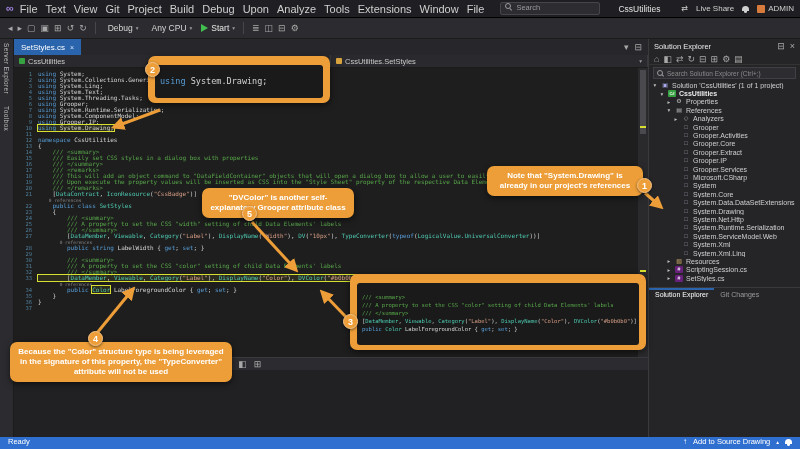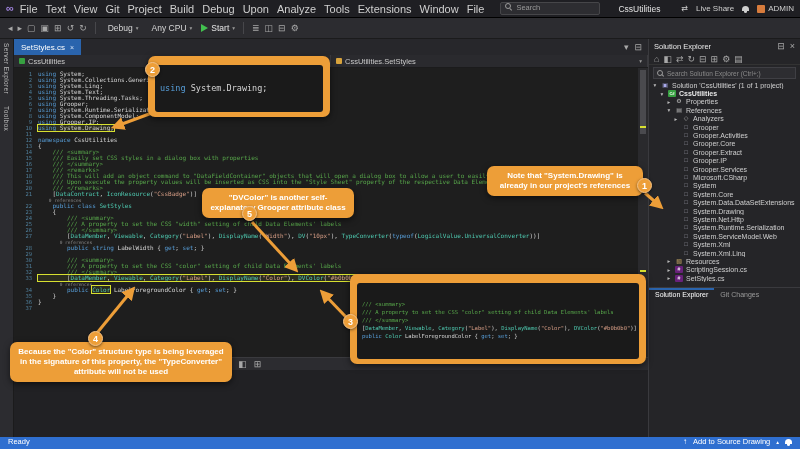--- a/index.html
+++ b/index.html
@@ -83,21 +83,21 @@
 .se-tab{padding:0 6px;display:flex;align-items:center;font-size:7px;color:#9a9a9a}
 .se-tab.active{color:#fff;box-shadow:inset 0 2px 0 #2a64ad}
 
 
 .statusbar{position:absolute;left:0;top:437px;width:800px;height:12px;background:#2f6fd0;display:flex;align-items:flex-start;padding:0 8px;color:#fff;font-size:7.5px;z-index:3}
 .sb-right{margin-left:auto;display:flex;align-items:center;gap:6px}
 .sb-up{font-size:8px}
 
 
 .callout{position:absolute;background:#ED9E38;border-radius:7px;padding:5px 7px;color:#fff;font-weight:bold;font-size:8px;line-height:1.25;text-align:center;box-shadow:0 2px 6px rgba(0,0,0,.55);z-index:20}
-.chip{background:#1a1a1a;border-radius:3px;margin-top:4px;padding:18px 5px;font-family:"DejaVu Sans Mono",monospace;font-weight:normal;text-align:left;overflow:hidden}
+.chip{background:#1a1a1a;border-radius:3px;margin-top:4px;padding:11px 5px;font-family:"DejaVu Sans Mono",monospace;font-weight:normal;text-align:left;overflow:hidden}
 .chip .crow{display:block;white-space:pre}
 #co2 .chip{font-size:8.5px;line-height:1.3}
 #co3 .chip{font-size:5.5px;line-height:1.45}
 .badge{position:absolute;width:15px;height:15px;border-radius:50%;background:#ED9E38;border:1.5px solid #f6c488;color:#fff;font-size:9px;font-weight:bold;display:flex;align-items:center;justify-content:center;z-index:22;box-shadow:0 1px 3px rgba(0,0,0,.5)}
 #arrows{position:absolute;left:0;top:0;width:800px;height:449px;z-index:19;pointer-events:none}
 .arr{stroke:#ED9E38;stroke-width:3}
 </style>
 </head>
 <body>
 

